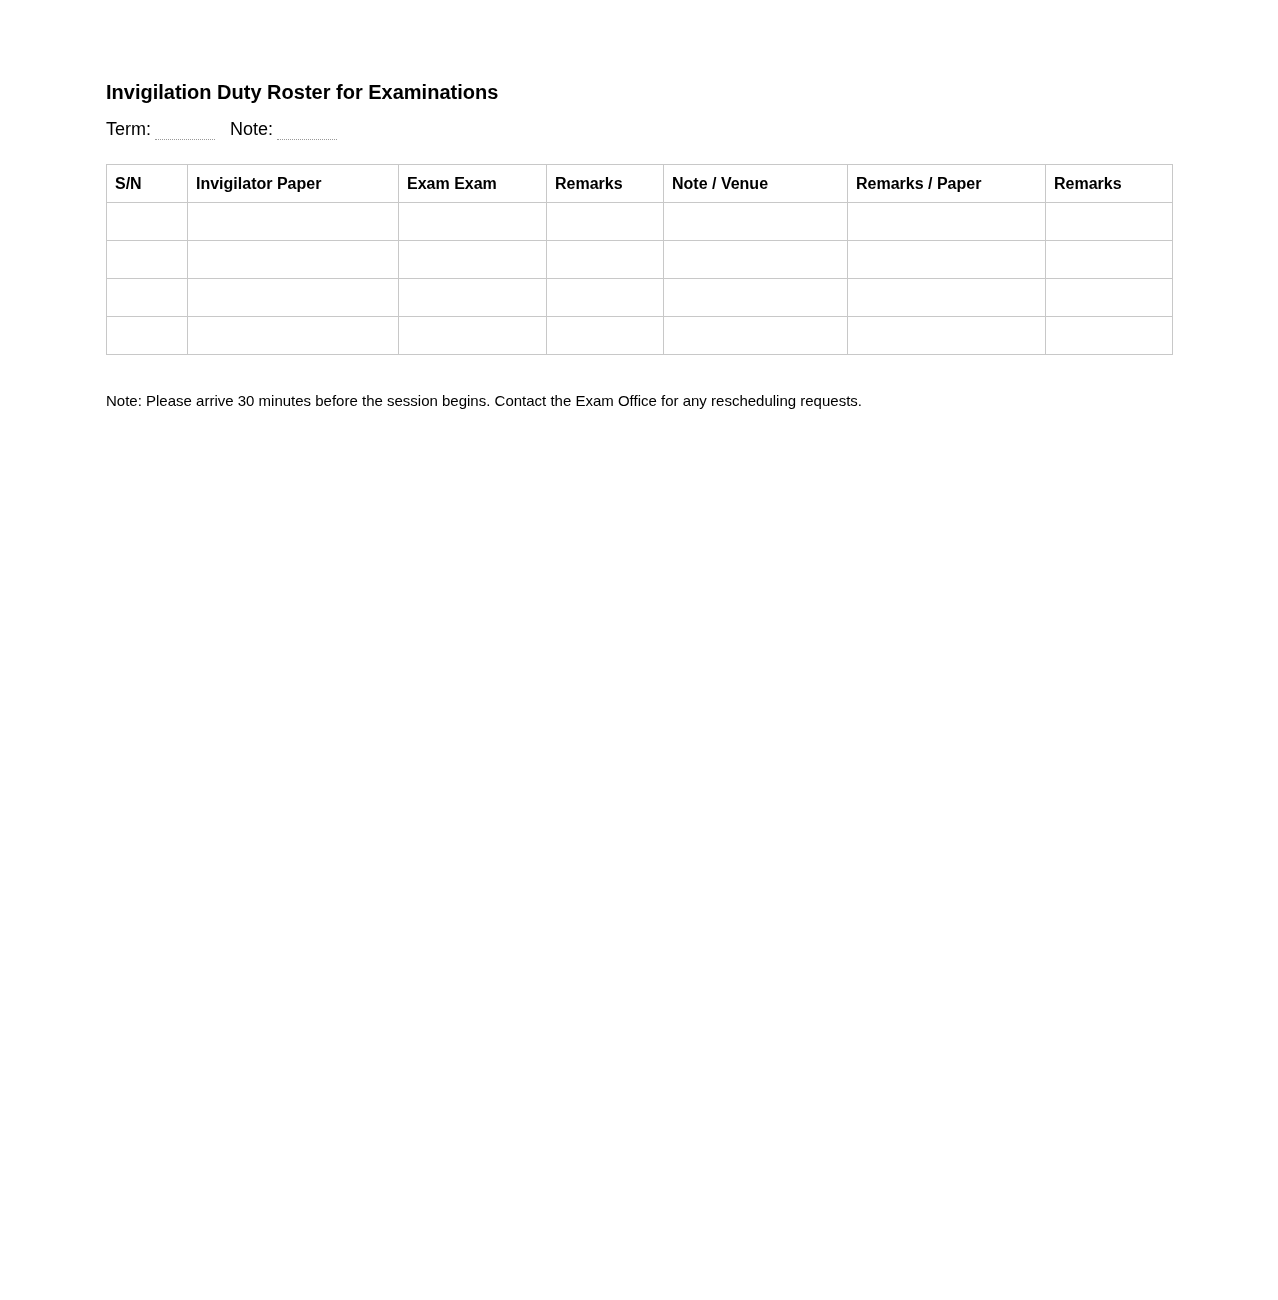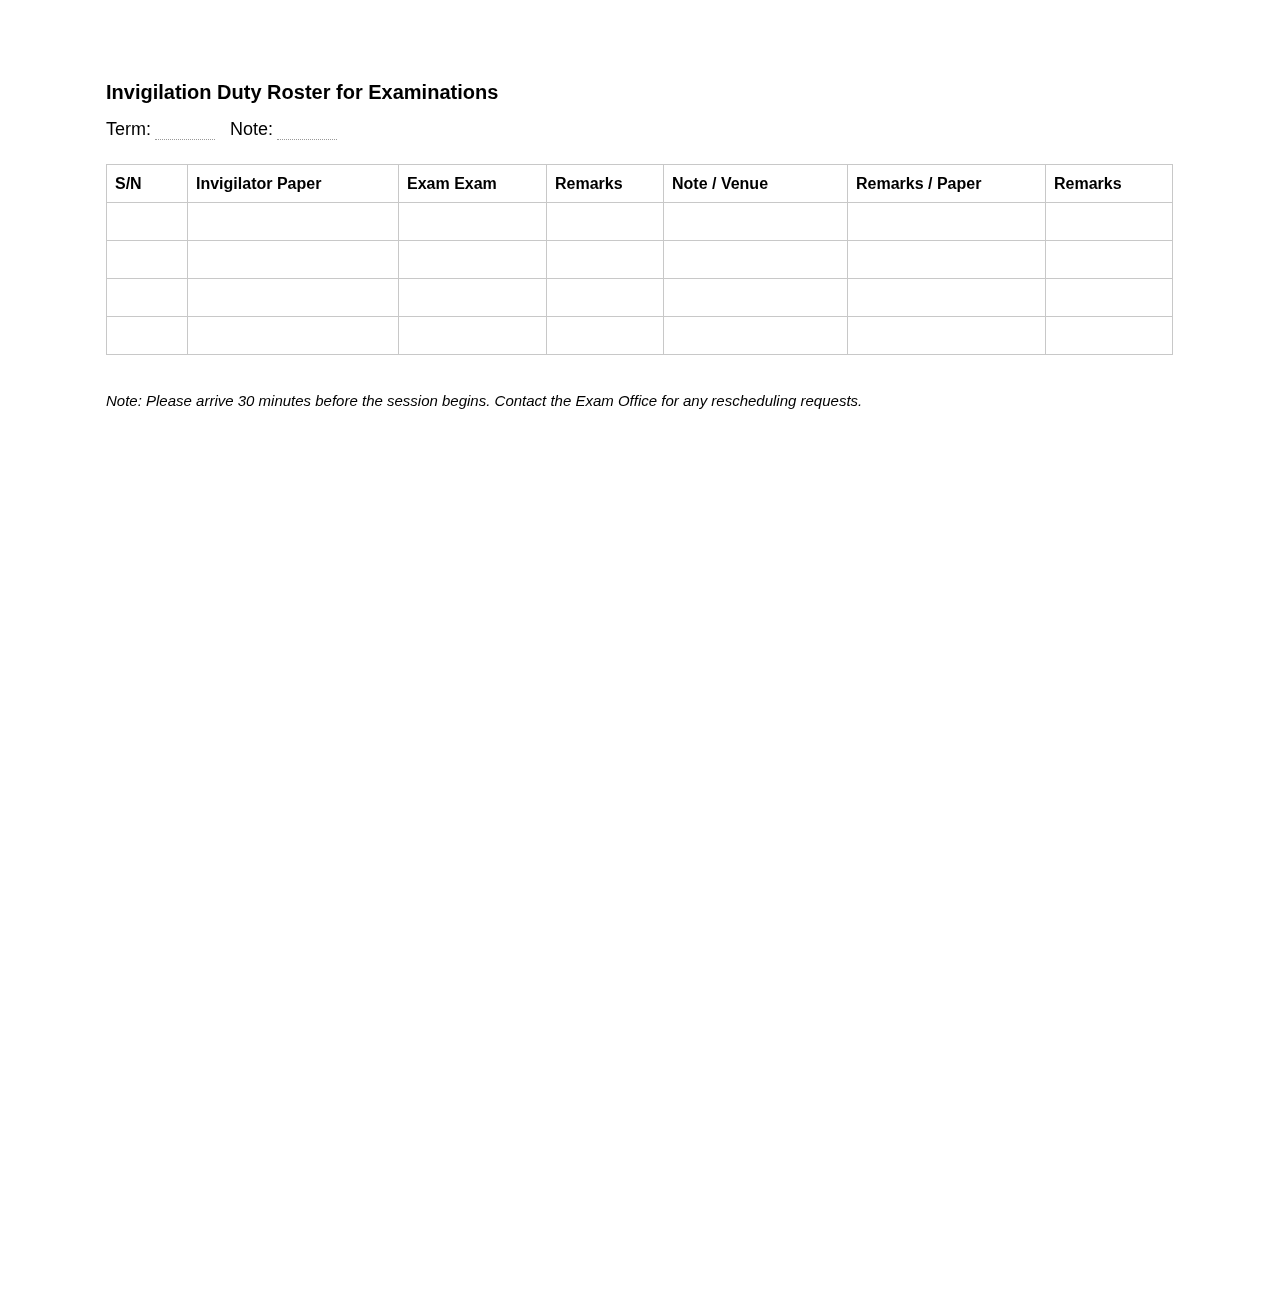--- a/index.html
+++ b/index.html
@@ -21,21 +21,21 @@
       border-bottom: 1px dotted #999; margin-left: 4px;
     }
     .meta .gap { display: inline-block; width: 15px; }
     table {
       position: absolute; top: 164px; left: 0;
       border-collapse: collapse; width: 1066px; table-layout: fixed;
     }
     th, td { border: 1px solid #c8c8c8; height: 38px; padding: 0 8px; box-sizing: border-box; }
     th { text-align: left; font-weight: bold; font-size: 16px; }
     .note {
-      position: absolute; top: 391px; left: 0; font-size: 15px; font-style: italic;
+      position: absolute; top: 391px; left: 0; font-size: 15px; 
       white-space: nowrap; line-height: 20px;
     }
   </style>
 </head>
 <body>
 
 <div class="page">
   <h1>Invigilation Duty Roster for Examinations</h1>
 
   <div class="meta">

